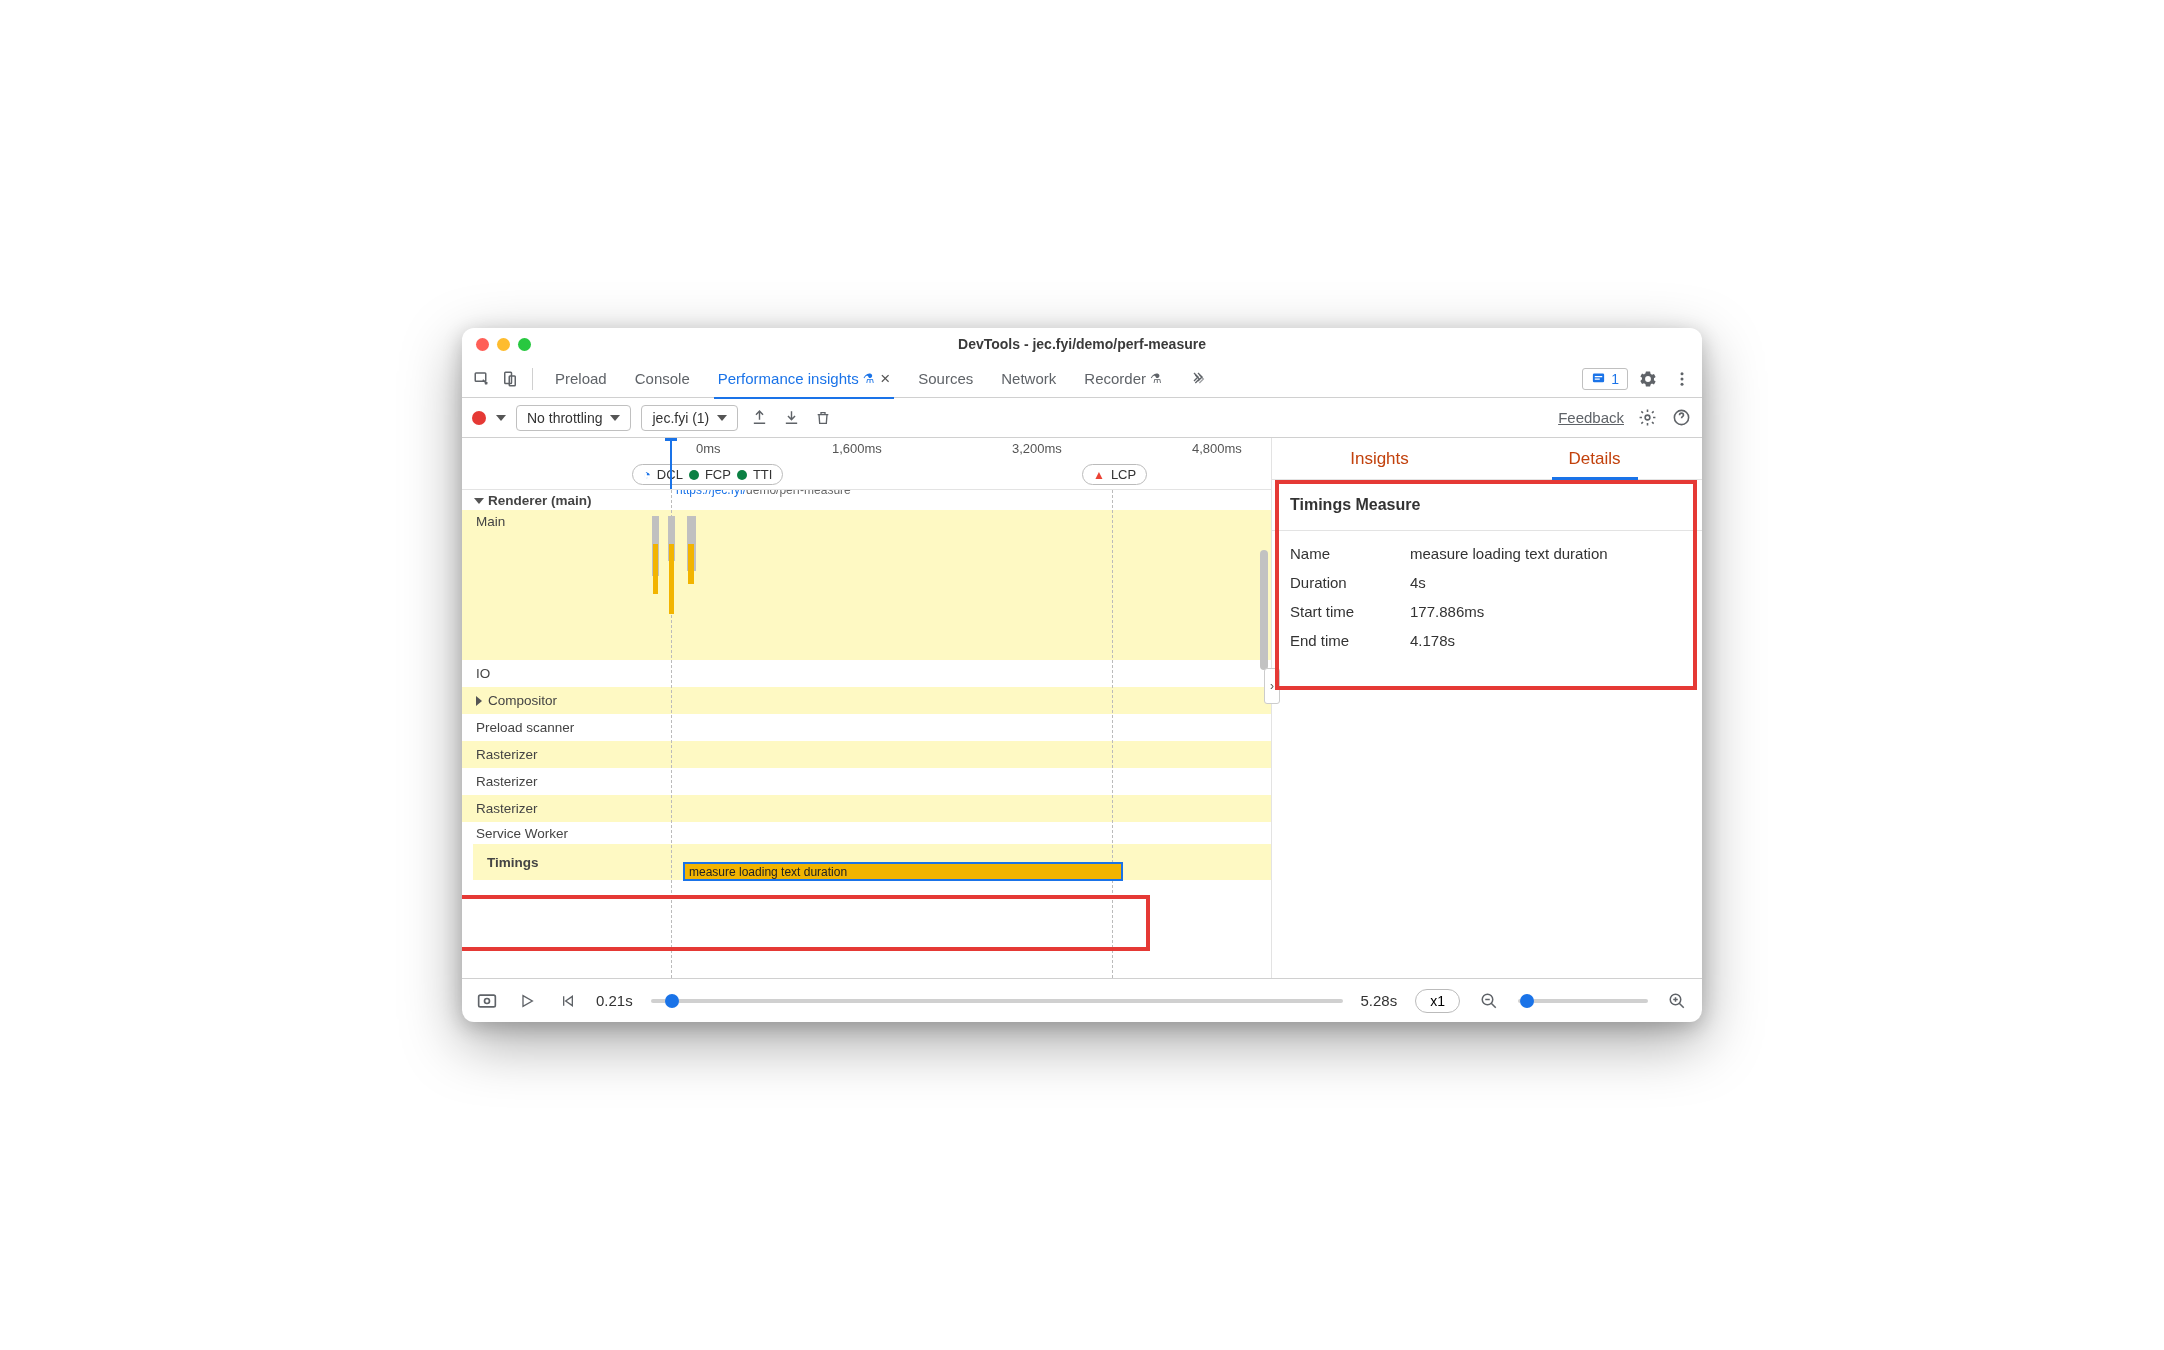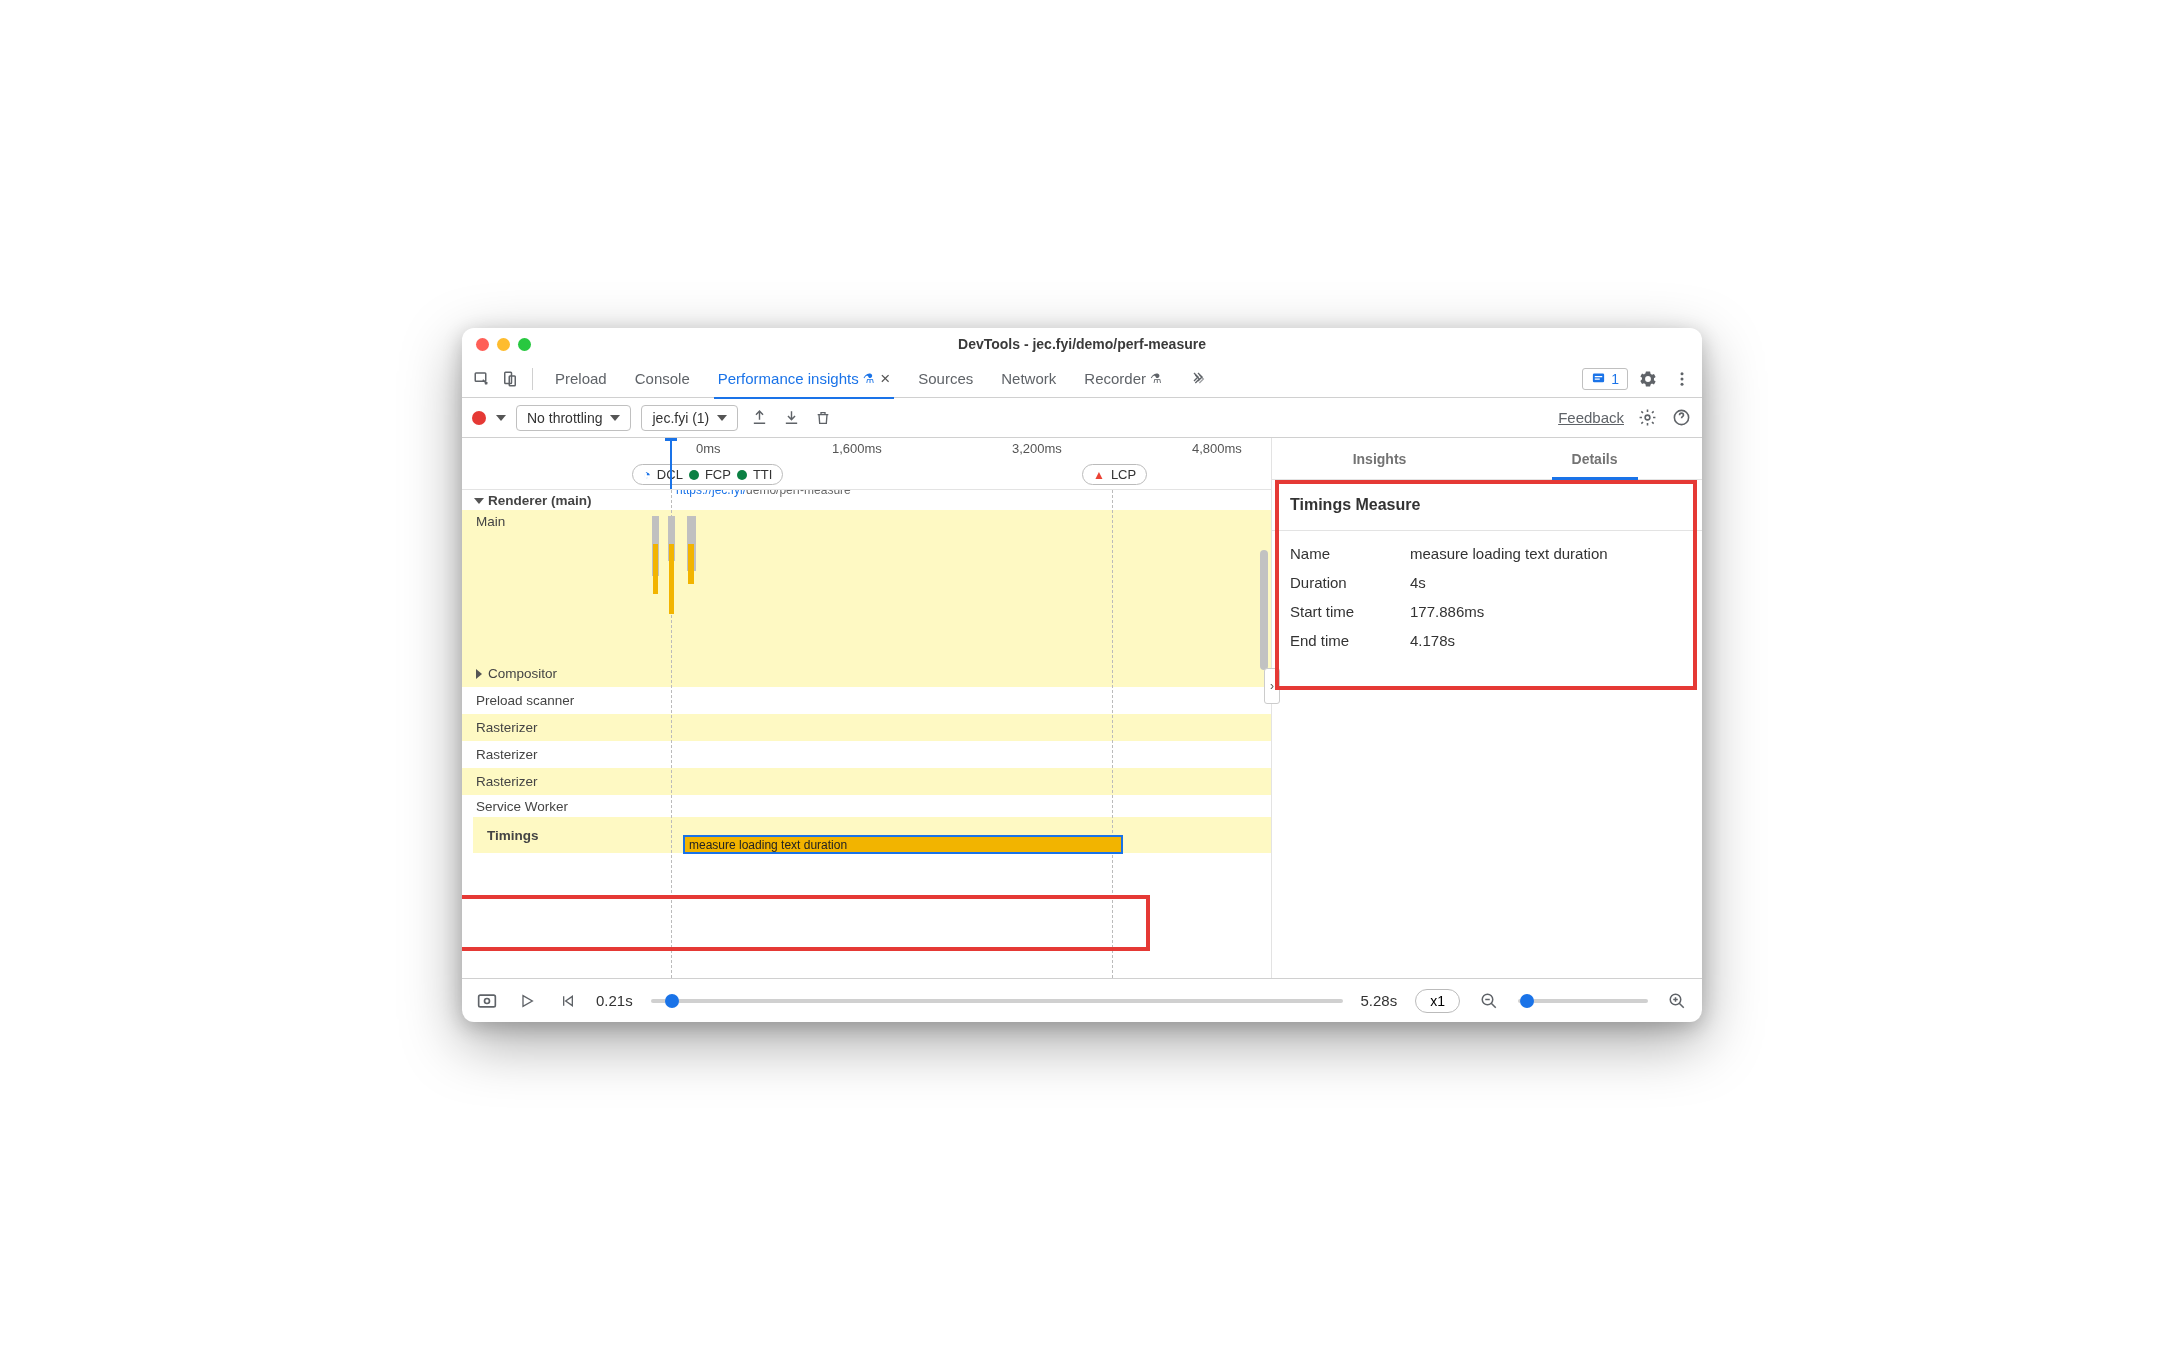--- a/index.html
+++ b/index.html
@@ -119,21 +119,21 @@
 }
 .highlight-box { position: absolute; border: 4px solid #e53935; pointer-events: none; }
 .main-scroll { position: absolute; right: 3px; top: 60px; width: 8px; height: 120px; background: #c2c2c2; border-radius: 4px; }
 .side-panel { width: 430px; display: flex; flex-direction: column; position: relative; }
 .side-expand {
   position: absolute; left: -8px; top: 230px; width: 16px; height: 36px;
   background: #fff; border: 1px solid #ccc; border-radius: 3px;
   display: flex; align-items: center; justify-content: center; font-size: 12px; color: #555; cursor: pointer;
 }
 .side-tabs { height: 42px; display: flex; border-bottom: 1px solid #e3e3e3; }
-.side-tab { flex: 1; display: flex; align-items: center; justify-content: center; font-size: 14px; color: #737373; cursor: pointer; position: relative; font-weight: bold; }
+.side-tab { flex: 1; display: flex; align-items: center; justify-content: center; font-size: 17px; color: #c2410c; cursor: pointer; position: relative; }
 .side-tab.active::after { content: ""; position: absolute; bottom: -1px; left: 30%; right: 30%; height: 3px; background: #1a73e8; }
 .details-body { padding: 0; }
 .details-title { font-weight: 700; font-size: 16px; color: #333; padding: 16px 18px; border-bottom: 1px solid #e3e3e3; }
 .details-row { display: flex; padding: 6px 18px; font-size: 15px; color: #333; }
 .details-row .k { width: 120px; color: #333; }
 .details-row .v { flex: 1; }
 .details-block { padding-top: 8px; }
 .footer {
   height: 44px; border-top: 1px solid #d0d0d0;
   display: flex; align-items: center; padding: 0 14px; gap: 18px;
@@ -302,20 +302,24 @@
           <div class="track-body">
             <div class="bar-grey" style="left:0px;width:7px;height:60px;"></div>
             <div class="bar-grey" style="left:16px;width:7px;height:45px;"></div>
             <div class="bar-grey" style="left:35px;width:9px;height:55px;"></div>
             <div class="bar-yellow" style="left:1px;top:30px;width:5px;height:50px;"></div>
             <div class="bar-yellow" style="left:17px;top:30px;width:5px;height:70px;"></div>
             <div class="bar-yellow" style="left:36px;top:30px;width:6px;height:40px;"></div>
           </div>
         </div>
 
+        <div class="track-row">
+          <div class="track-label">IO</div>
+          <div class="track-body"></div>
+        </div>
         <div class="track-row alt">
           <div class="track-label"><span class="track-tri"></span><span>Compositor</span></div>
           <div class="track-body"></div>
         </div>
         <div class="track-row">
           <div class="track-label">Preload scanner</div>
           <div class="track-body"></div>
         </div>
         <div class="track-row alt">
           <div class="track-label">Rasterizer</div>

